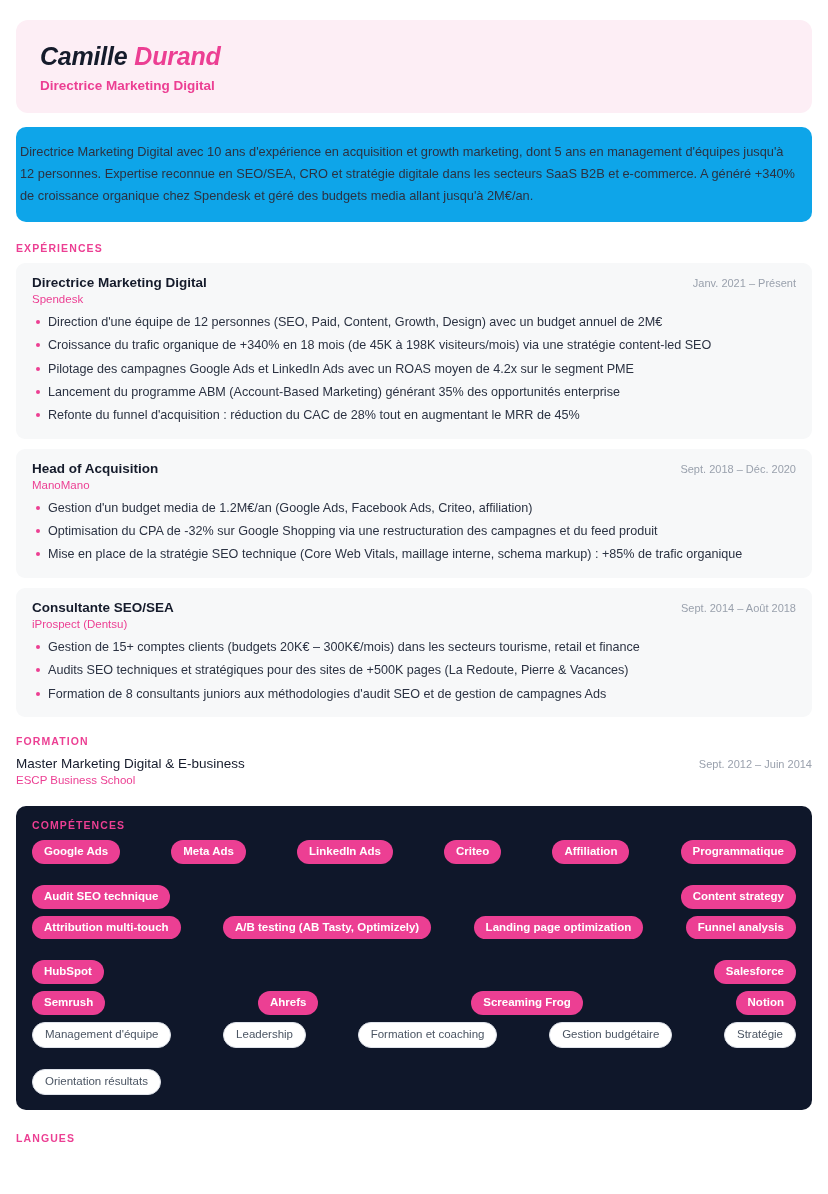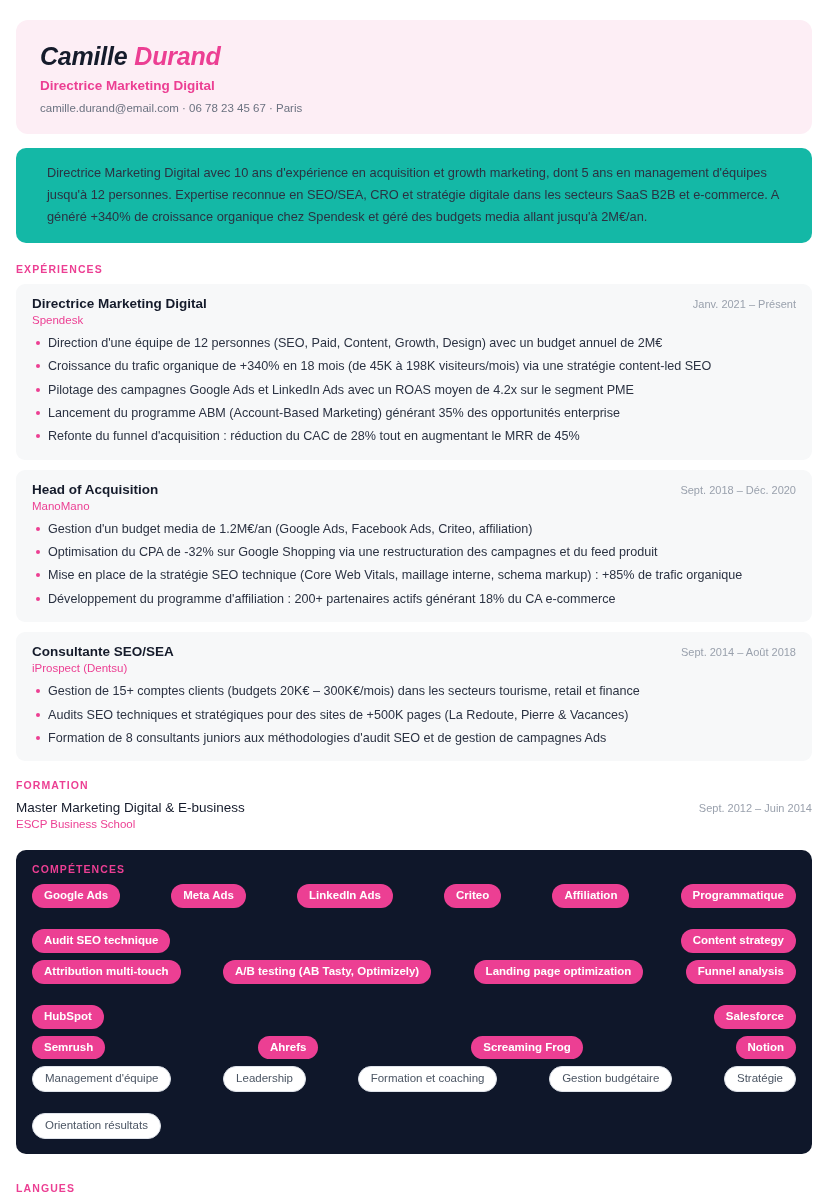--- a/index.html
+++ b/index.html
@@ -42,23 +42,23 @@
     color: #EC3F93;
   }
   .contact {
     margin-top: 9px;
     font-size: 11.5px;
     color: #6b7280;
   }
 
   
   .summary-card {
-    background: #14b8a6;
+    background: #0ea5e9;
     border-radius: 10px;
-    padding: 14px 16px 15px 31px;
+    padding: 14px 16px 15px 4px;
     font-size: 12.8px;
     line-height: 1.72;
     color: #2b3242;
     margin-bottom: 20px;
   }
 
   
   .section-heading {
     font-size: 10.5px;
     font-weight: bold;
@@ -165,34 +165,33 @@
     color: #ffffff;
     font-weight: bold;
   }
   .tag.soft {
     background: #ffffff;
     color: #4b5563;
     border: 1px solid #dfe3ea;
   }
 
   
-  .lang-section { margin-top: 28px; }
+  .lang-section { margin-top: 22px; }
 </style>
 </head>
 <body>
 
 <div class="page">
 
   <div class="header-card">
     <div class="name">
       <span>Camille</span>
       <span class="last">Durand</span>
     </div>
     <div class="job-title">Directrice Marketing Digital</div>
-    <div class="contact">camille.durand@email.com · 06 78 23 45 67 · Paris</div>
   </div>
 
   <div class="summary-card">Directrice Marketing Digital avec 10 ans d'expérience en acquisition et growth marketing, dont 5 ans en management d'équipes jusqu'à 12 personnes. Expertise reconnue en SEO/SEA, CRO et stratégie digitale dans les secteurs SaaS B2B et e-commerce. A généré +340% de croissance organique chez Spendesk et géré des budgets media allant jusqu'à 2M€/an.</div>
 
   <div>
     <div class="section-heading">EXPÉRIENCES</div>
     <div id="experience-list">
         <div class="exp-card">
           <div class="exp-top">
             <div class="exp-role">Directrice Marketing Digital</div>
@@ -210,21 +209,20 @@
         <div class="exp-card">
           <div class="exp-top">
             <div class="exp-role">Head of Acquisition</div>
             <div class="exp-dates">Sept. 2018 – Déc. 2020</div>
           </div>
           <div class="exp-company">ManoMano</div>
           <div class="exp-bullets">
             <div class="bullet">Gestion d'un budget media de 1.2M€/an (Google Ads, Facebook Ads, Criteo, affiliation)</div>
             <div class="bullet">Optimisation du CPA de -32% sur Google Shopping via une restructuration des campagnes et du feed produit</div>
             <div class="bullet">Mise en place de la stratégie SEO technique (Core Web Vitals, maillage interne, schema markup) : +85% de trafic organique</div>
-            <div class="bullet">Développement du programme d'affiliation : 200+ partenaires actifs générant 18% du CA e-commerce</div>
           </div>
         </div>
         <div class="exp-card">
           <div class="exp-top">
             <div class="exp-role">Consultante SEO/SEA</div>
             <div class="exp-dates">Sept. 2014 – Août 2018</div>
           </div>
           <div class="exp-company">iProspect (Dentsu)</div>
           <div class="exp-bullets">
             <div class="bullet">Gestion de 15+ comptes clients (budgets 20K€ – 300K€/mois) dans les secteurs tourisme, retail et finance</div>

